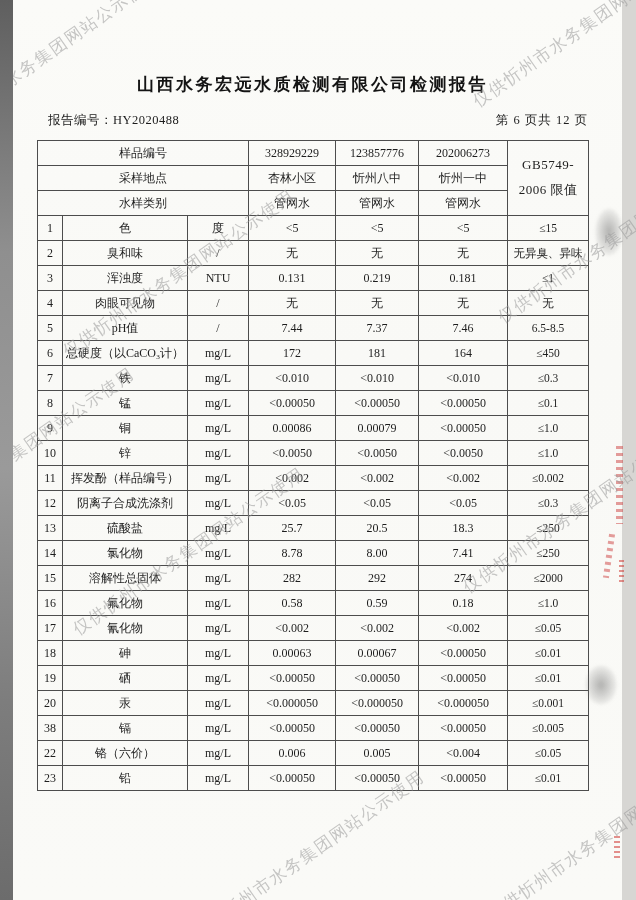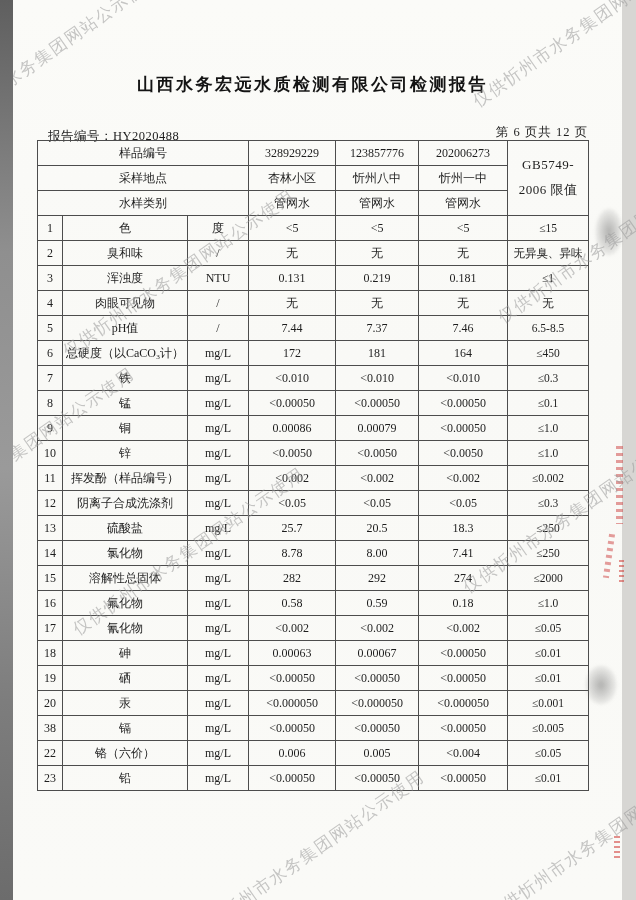--- a/index.html
+++ b/index.html
@@ -18,22 +18,22 @@
     position:absolute;left:13px;top:0;width:609px;height:900px;
     background:linear-gradient(180deg,#fbfbf8,#f9f9f6 40%,#fafaf7);
     z-index:1;
   }
   .doc-title{
     position:absolute;left:24px;top:73px;width:551px;
     text-align:center;font-family:"Liberation Sans","DejaVu Sans",sans-serif;
     font-size:17px;font-weight:bold;letter-spacing:2.5px;color:#141414;
   }
   .meta-row{position:absolute;left:24px;top:112px;width:551px;height:18px;font-size:12.5px;}
-  .report-no{position:absolute;left:11px;top:16px;letter-spacing:.5px;}
-  .page-ind{position:absolute;right:0;top:12px;letter-spacing:1px;}
+  .report-no{position:absolute;left:11px;top:0;letter-spacing:.5px;}
+  .page-ind{position:absolute;right:0;top:0;letter-spacing:1px;}
   table.results{
     position:absolute;left:24px;top:140px;width:551px;
     border-collapse:collapse;table-layout:fixed;
     font-size:12px;color:#1e1e1e;font-family:Liberation Serif, serif;
   }
   table.results td{
     border:1px solid #4d4d4d;height:24px;padding:0 2px;
     text-align:center;overflow:hidden;white-space:nowrap;
   }
   td.c-name{text-align:left;padding-left:6px;}

